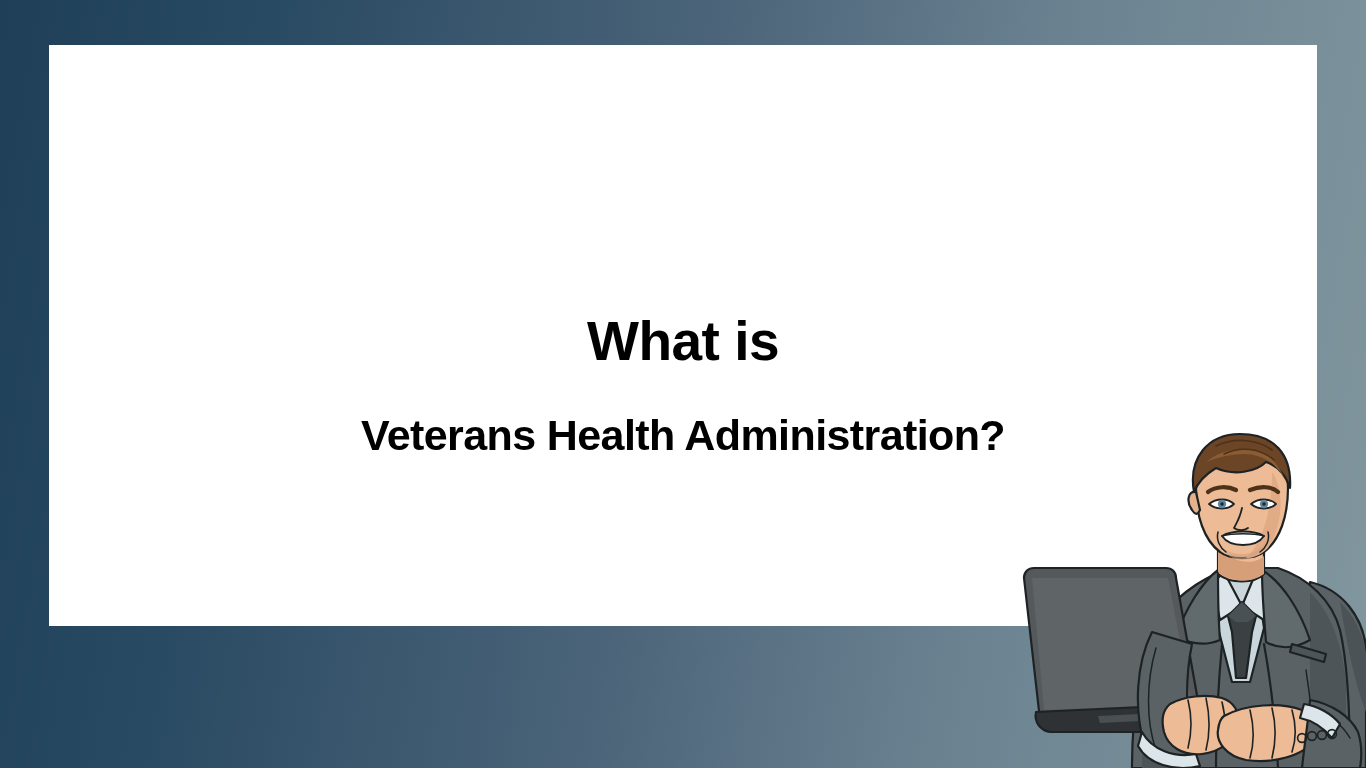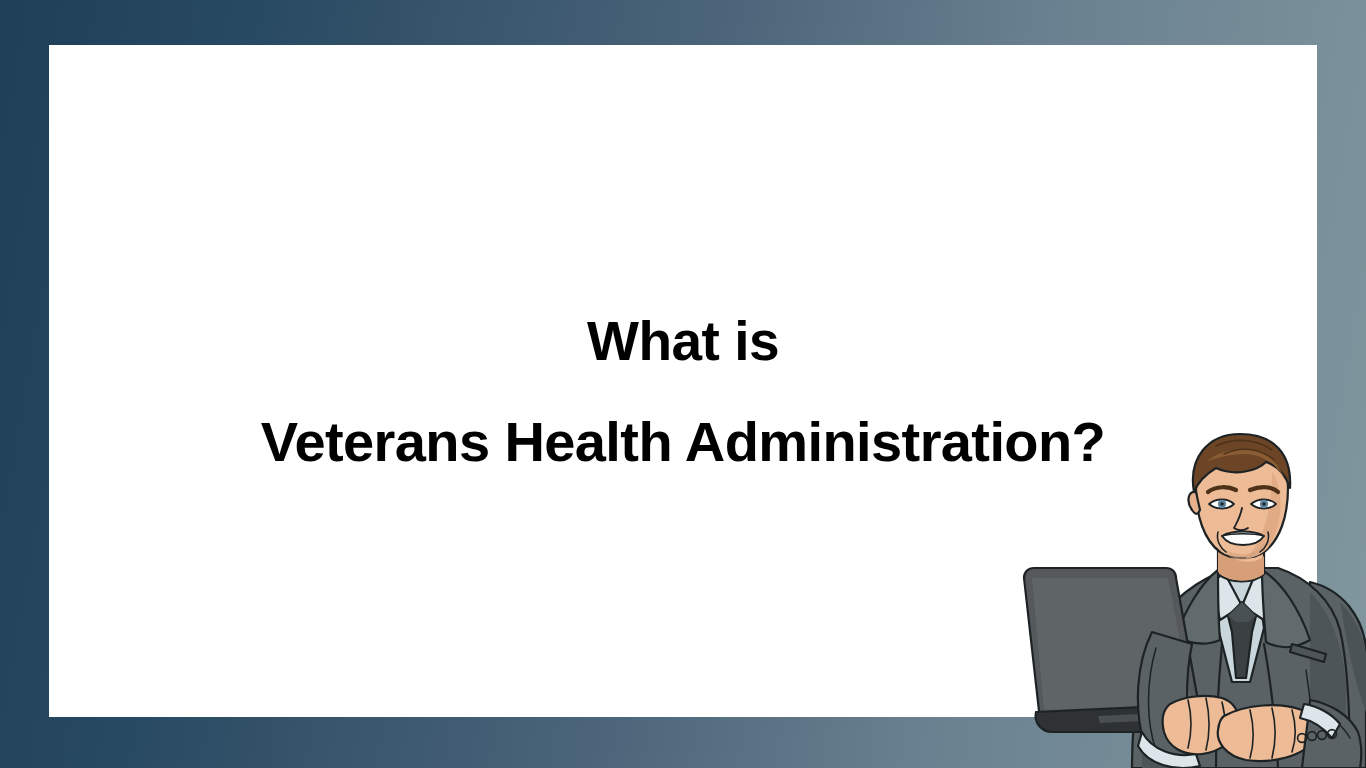--- a/index.html
+++ b/index.html
@@ -10,42 +10,42 @@
   }
   #slide {
     position:relative;
     width:1366px; height:768px;
     background:linear-gradient(100deg, #1f3f59 0%, #294a63 18%, #4b6479 48%, #6b8391 72%, #82979f 100%);
   }
   
   #card {
     position:absolute;
     left:49px; top:45px;
-    width:1268px; height:672px;
+    width:1268px; height:581px;
     background:#ffffff;
   }
   #title-block {
     position:absolute;
     left:0; right:0;
     top:268px;
     text-align:center;
     padding:0 20px;
   }
   .t-line1 {
     display:block;
     font-size:55px;
     font-weight:bold;
     color:#000000;
     letter-spacing:-0.5px;
     line-height:1.05;
   }
   .t-line2 {
     display:block;
     margin-top:42px;
-    font-size:56px;
+    font-size:43px;
     font-weight:bold;
     color:#000000;
     letter-spacing:-0.6px;
     line-height:1.05;
   }
   
   #person {
     position:absolute;
     left:1010px; top:432px;
     width:356px; height:336px;

